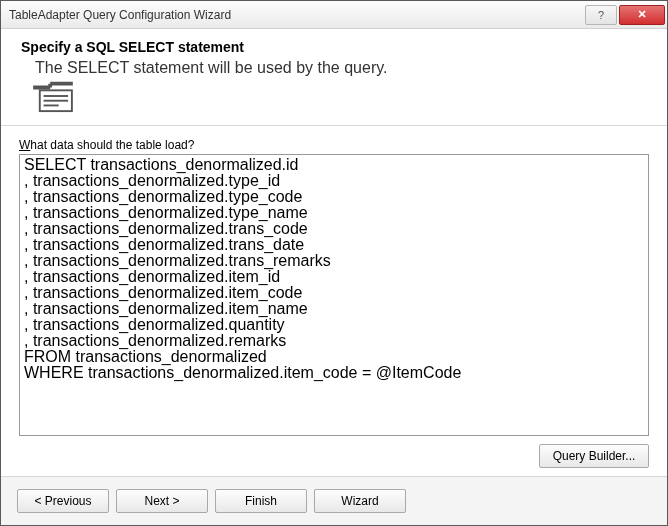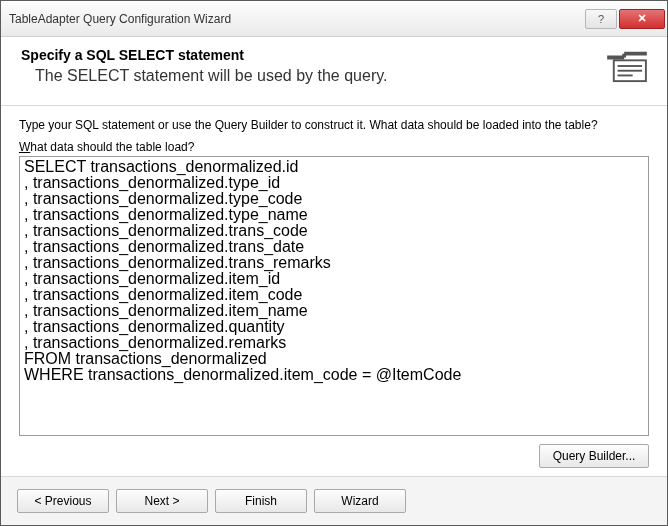--- a/index.html
+++ b/index.html
@@ -1,22 +1,22 @@
 <!DOCTYPE html>
 <html><head>
 <meta charset="utf-8">
 <style>
   * { box-sizing: border-box; }
   html, body { margin: 0; padding: 0; font-family: "Segoe UI", Tahoma, sans-serif; font-size: 12px; background: #fff; }
   .window { width: 668px; height: 526px; border: 1px solid #5a5a5a; background: #fff; display: flex; flex-direction: column; }
-  .titlebar { height: 36px; background: linear-gradient(#fdfdfd, #eaeaea); border-bottom: 1px solid #d0d0d0; display: flex; align-items: center; padding: 0 0 0 8px; }
+  .titlebar { height: 28px; background: linear-gradient(#fdfdfd, #eaeaea); border-bottom: 1px solid #d0d0d0; display: flex; align-items: center; padding: 0 0 0 8px; }
   .titlebar-title { flex: 1; color: #333; font-size: 12px; }
   .title-btn { width: 32px; height: 20px; margin-left: 2px; display: flex; align-items: center; justify-content: center; border: 1px solid #b5b5b5; background: linear-gradient(#f7f7f7,#e4e4e4); border-radius: 2px; }
   .title-btn.close { background: linear-gradient(#e57373,#d32f2f); border-color: #a02020; color: #fff; font-weight: bold; width: 46px; }
-  .header { padding: 10px 16px 20px 20px; border-bottom: 1px solid #d8d8d8; display: flex; align-items: flex-start; background: #fff; }
+  .header { padding: 10px 16px 12px 20px; border-bottom: 1px solid #d8d8d8; display: flex; align-items: flex-start; background: #fff; flex-direction: column; }
   .header-text { flex: 1; }
   .header h1 { margin: 0 0 4px 0; font-size: 14px; font-weight: bold; color: #000; }
   .header p { margin: 0 0 0 14px; font-size: 16px; color: #333; }
   .header-icon { width: 48px; height: 34px; margin-left: 8px; margin-top: 2px; }
   .body { flex: 1; padding: 12px 18px 8px 18px; display: flex; flex-direction: column; background: #fff; }
   .instruction { margin: 0 0 8px 0; color: #000; }
   .label { margin: 0 0 2px 0; color: #000; }
   .label u { text-decoration: underline; }
   .sql-area { flex: 1; width: 100%; border: 1px solid #999; background: #fff; font-family: "Segoe UI", Tahoma, sans-serif; font-size: 16px; padding: 2px 4px; resize: none; line-height: 16px; color: #000; overflow-y: scroll; white-space: pre; }
   .qb-row { display: flex; justify-content: flex-end; margin-top: 8px; }
@@ -47,21 +47,20 @@
     <svg class="header-icon" viewBox="0 0 48 36">
       <path d="M4 10 L20 10 L20 6 L44 6 L44 4 L22 4 L22 8 L4 8 Z" fill="none" stroke="#555" stroke-width="2"></path>
       <rect x="10" y="12" width="34" height="22" fill="#fff" stroke="#555" stroke-width="2"></rect>
       <line x1="14" y1="18" x2="40" y2="18" stroke="#555" stroke-width="2"></line>
       <line x1="14" y1="23" x2="40" y2="23" stroke="#555" stroke-width="2"></line>
       <line x1="14" y1="28" x2="30" y2="28" stroke="#555" stroke-width="2"></line>
     </svg>
   </div>
 
   <div class="body">
-    <p class="instruction">Type your SQL statement or use the Query Builder to construct it. What data should be loaded into the table?</p>
     <p class="label"><u>W</u><span>hat data should the table load?</span></p>
     <textarea class="sql-area" spellcheck="false" style="">SELECT transactions_denormalized.id
 , transactions_denormalized.type_id
 , transactions_denormalized.type_code
 , transactions_denormalized.type_name
 , transactions_denormalized.trans_code
 , transactions_denormalized.trans_date
 , transactions_denormalized.trans_remarks
 , transactions_denormalized.item_id
 , transactions_denormalized.item_code

